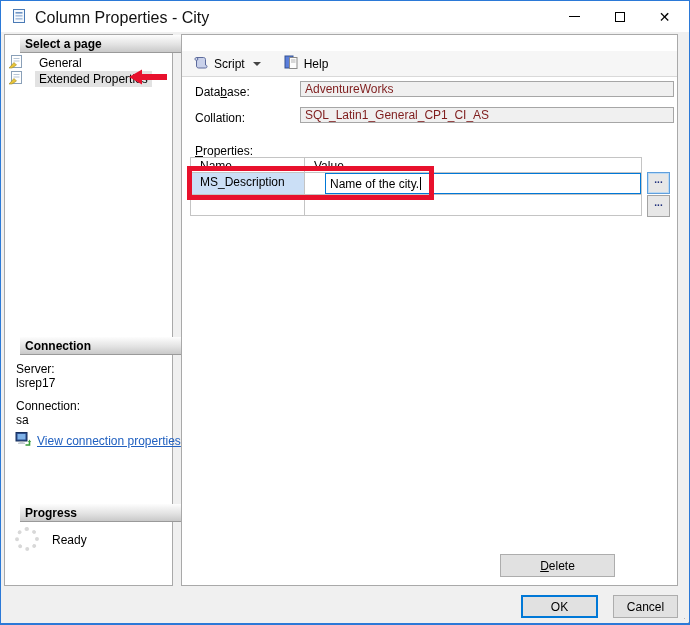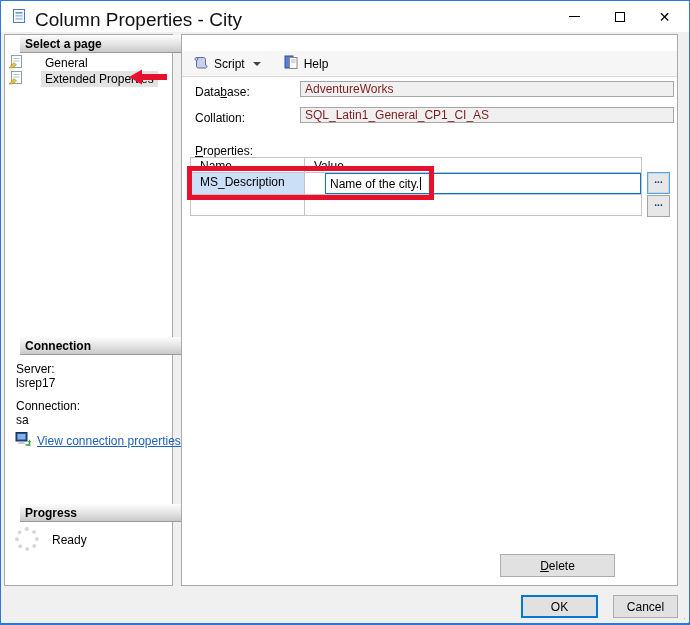--- a/index.html
+++ b/index.html
@@ -7,33 +7,33 @@
   .window{
     position:relative;width:690px;height:625px;
     border:1px solid #2b79d7;border-bottom-width:2px;
     background:#f0f0f0;
     font-family:"Liberation Sans",sans-serif;font-size:12px;color:#000;
     overflow:hidden;
   }
   
   .titlebar{position:absolute;left:0;top:0;width:688px;height:31px;background:#fff;}
   .title-icon{position:absolute;left:10px;top:7px;width:16px;height:16px;}
-  .title-text{position:absolute;left:34px;top:8px;font-size:19px;color:#111;white-space:nowrap;}
+  .title-text{position:absolute;left:34px;top:8px;font-size:16px;color:#111;white-space:nowrap;}
   .win-btn{position:absolute;top:0;width:45px;height:31px;display:flex;align-items:center;justify-content:center;}
   .win-btn.min{left:551px;} .win-btn.max{left:596px;} .win-btn.close{left:641px;}
   .glyph-min{width:11px;height:0;border-top:1px solid #000;}
   .glyph-max{width:10px;height:10px;border:1px solid #000;}
   .glyph-close{font-size:14px;line-height:14px;color:#000;}
   
   .sidebar{position:absolute;left:3px;top:33px;width:169px;height:552px;background:#fff;border:1px solid #a9a9a9;}
   .sect-header{position:absolute;left:15px;width:167px;height:18px;line-height:18px;
     padding-left:5px;font-weight:bold;color:#000;
     background:linear-gradient(180deg,#fdfdfd 0%,#e3e3e3 55%,#c9c9c9 100%);
     border-bottom:1px solid #9a9a9a;}
-  .sb-item{position:absolute;left:4px;height:16px;display:flex;align-items:center;gap:18px;white-space:nowrap;}
+  .sb-item{position:absolute;left:4px;height:16px;display:flex;align-items:center;gap:12px;white-space:nowrap;}
   .sb-item .sb-label{padding:1px 4px;}
   .sb-item.selected .sb-label{background:#e2e2e2;}
   .sb-text{position:absolute;left:11px;white-space:nowrap;}
   .sb-link{position:absolute;left:10px;display:flex;align-items:center;gap:6px;white-space:nowrap;}
   .sb-link a{color:#2060c0;text-decoration:underline;cursor:pointer;}
   .spinner{position:absolute;left:10px;top:492px;width:24px;height:24px;border:4px dotted #d8d8d8;border-radius:50%;}
   
   .main{position:absolute;left:180px;top:33px;width:497px;height:552px;background:#fff;border:1px solid #a9a9a9;}
   .toolbar{position:absolute;left:0;top:16px;width:495px;height:26px;background:#f6f6f6;border-bottom:1px solid #d9d9d9;
     display:flex;align-items:center;padding-left:6px;gap:14px;}

